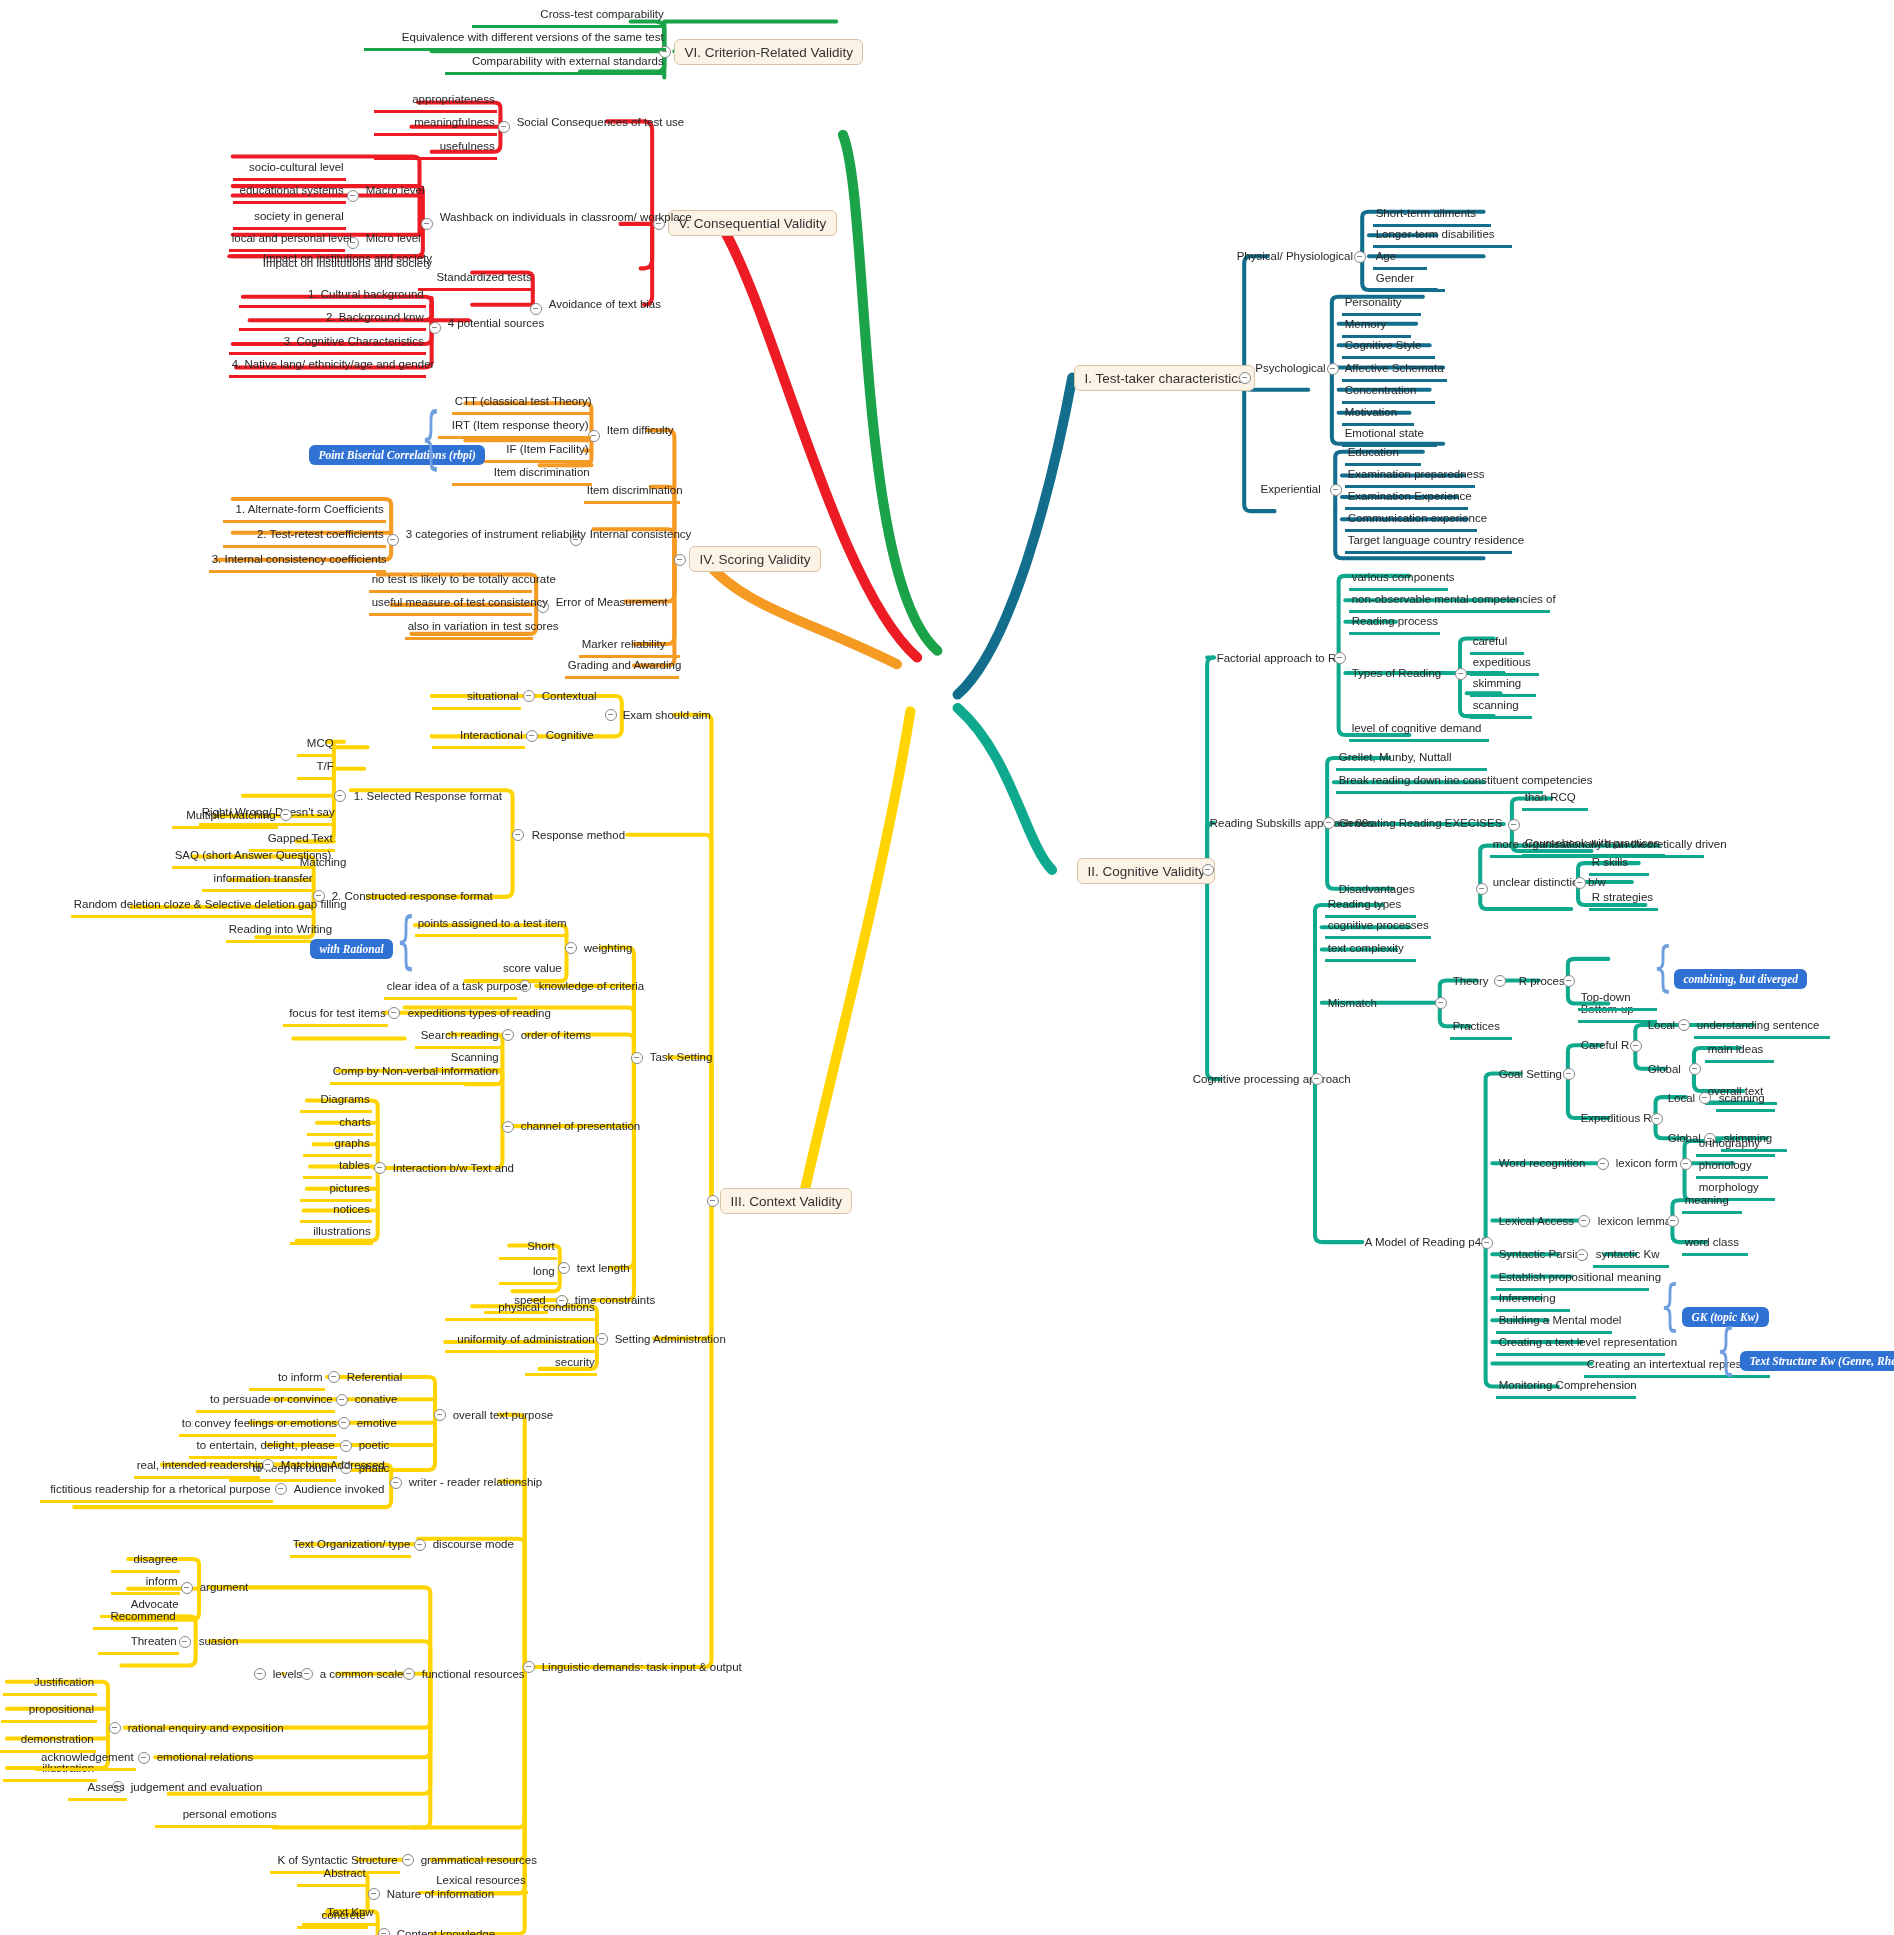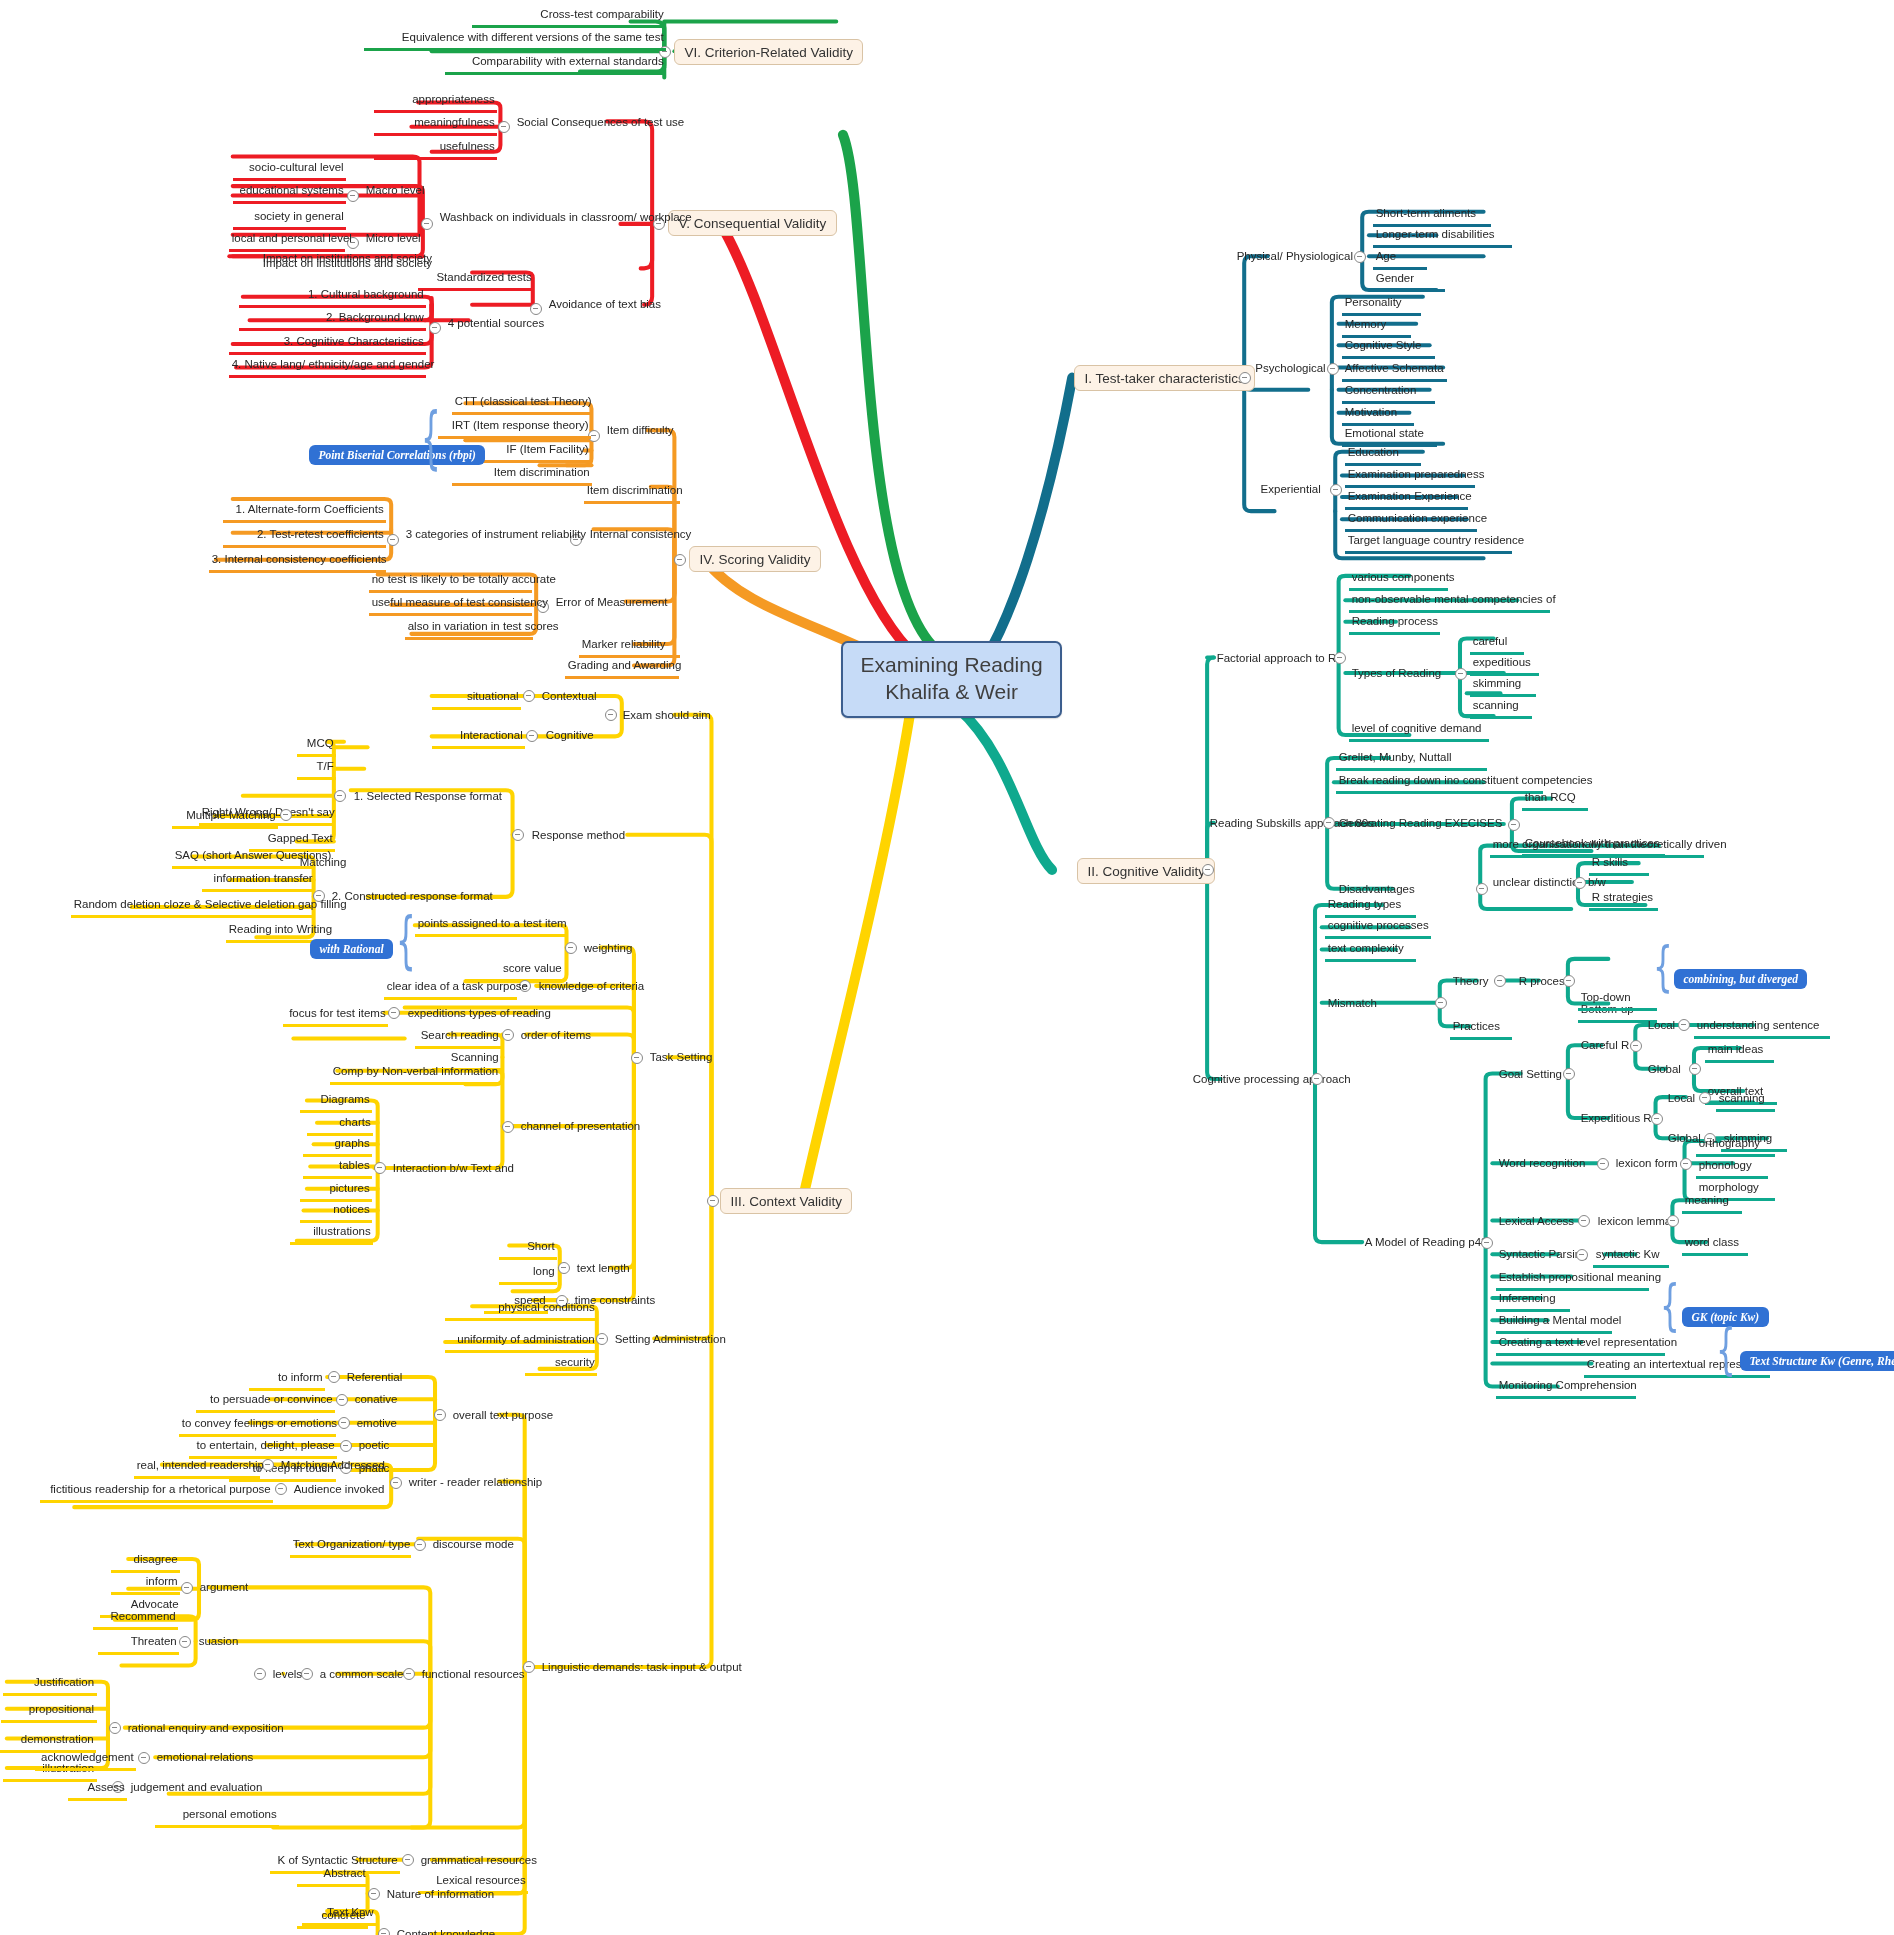--- a/index.html
+++ b/index.html
@@ -311,24 +311,20 @@
     <path d="M10 2534 L160 2534" stroke="#ffd400" stroke-width="6"></path>
     <path d="M10 2578 L160 2578" stroke="#ffd400" stroke-width="6"></path>
 
     <path d="M530 2758 L610 2758" stroke="#ffd400" stroke-width="6"></path>
     <path d="M545 2808 L545 2785 Q545 2777 535 2777 L480 2777" stroke="#ffd400" stroke-width="6"></path>
     <path d="M545 2808 L545 2830 Q545 2840 535 2840 L480 2840" stroke="#ffd400" stroke-width="6"></path>
     <path d="M560 2868 L560 2842 Q560 2834 550 2834 L485 2834" stroke="#ffd400" stroke-width="6"></path>
     <path d="M560 2868 L560 2878 Q560 2886 550 2886 L455 2886" stroke="#ffd400" stroke-width="6"></path>
   </svg>
 
-  <div id="root" style="left:841px;top:641px;">
-    <div>Examining Reading</div>
-    <div>Khalifa &amp; Weir</div>
-  </div>
 
   <div class="lvl1" style="left:674px;top:39px;">
     <span>VI. Criterion-Related Validity</span>
   </div>
   <span class="mk" style="left:659px;top:46px;"></span>
   <div class="node r ul" style="left:472px;top:6.7px;width:189px;border-color:#1ba34a;">Cross-test comparability</div>
   <div class="node r ul" style="left:364px;top:30px;width:297px;border-color:#1ba34a;">Equivalence with different versions of the same test</div>
   <div class="node r ul" style="left:445px;top:54px;width:216px;border-color:#1ba34a;">Comparability with external standards</div>
 
   <div class="lvl1" style="left:668px;top:210px;">

